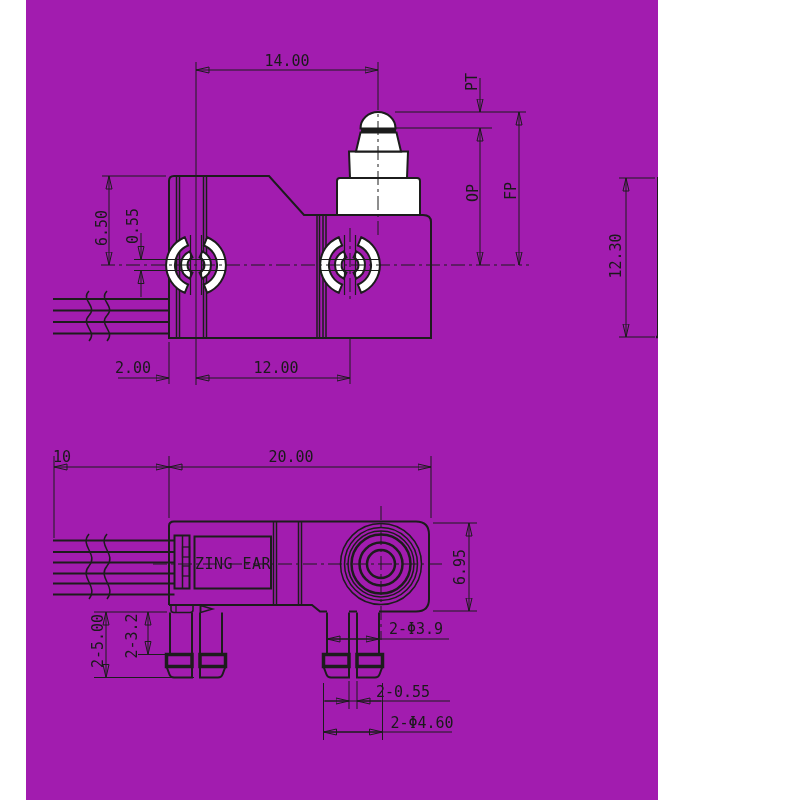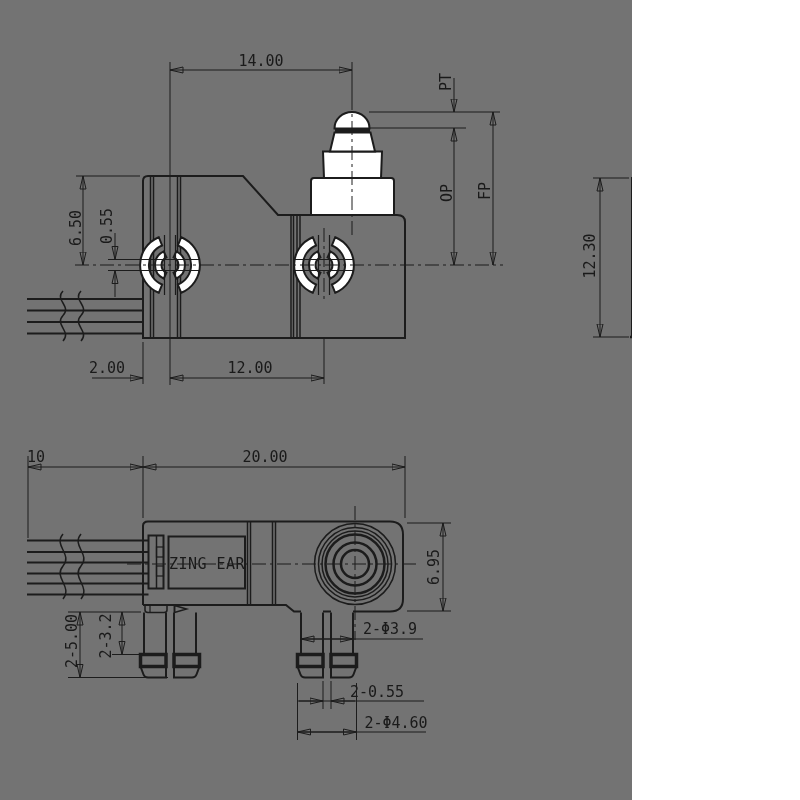--- a/index.html
+++ b/index.html
@@ -1,16 +1,16 @@
 <!DOCTYPE html>
 <html><head>
 <meta charset="utf-8">
 <style>
   html,body{margin:0;padding:0;background:#ffffff;}
-  .canvas{position:relative;width:632px;height:800px;background:#737373;overflow:hidden;}
+  .canvas{position:relative;width:632px;height:800px;background:#a21caf;overflow:hidden;margin-left:26px;}
   svg{position:absolute;left:0;top:0;}
   svg line, svg path, svg rect, svg circle, svg ellipse{stroke:#1c1c1c;fill:none;}
   .s1{stroke-width:1;}
   .s12{stroke-width:1.2;}
   .s15{stroke-width:1.5;}
   .s18{stroke-width:1.8;}
   .s2{stroke-width:2;}
   .s25{stroke-width:2.5;}
   .s35{stroke-width:3.5;}
   .s5{stroke-width:5;}

